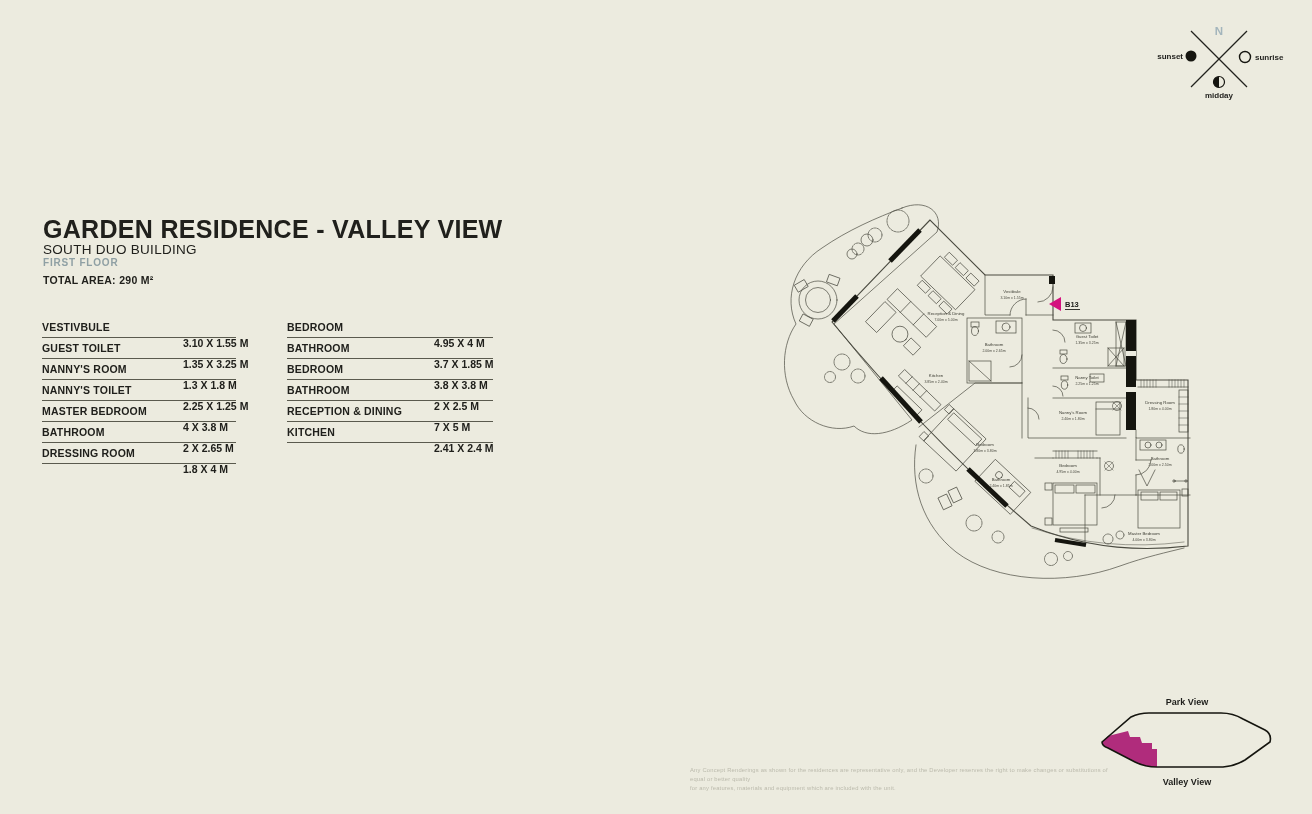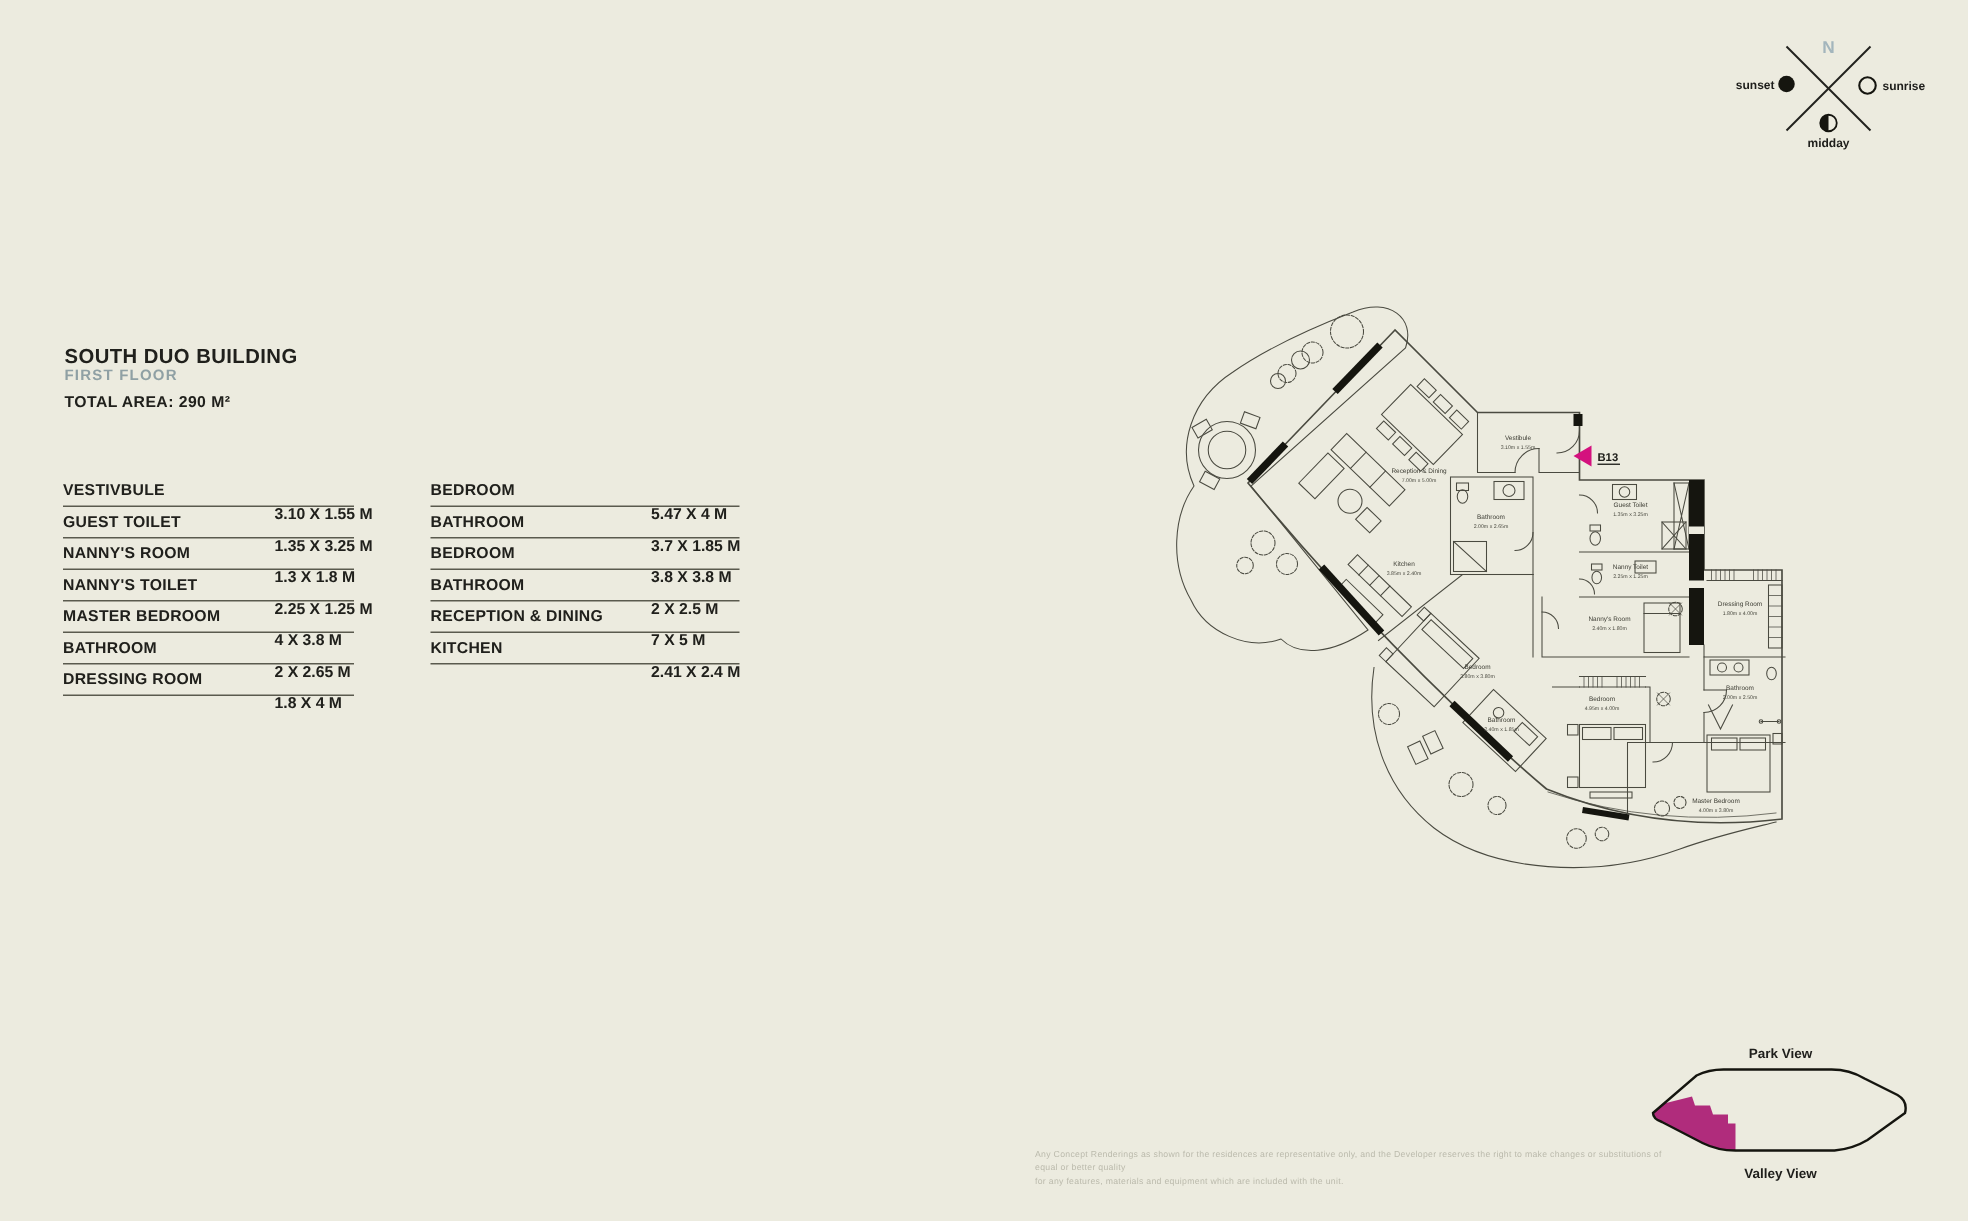--- a/index.html
+++ b/index.html
@@ -1,21 +1,21 @@
 <!DOCTYPE html>
 <html><head>
 <meta charset="utf-8">
 <style>
   html,body{margin:0;padding:0;background:#ECEBDF;}
   .page{position:relative;width:1312px;height:814px;background:#ECEBDF;overflow:hidden;
         font-family:"Liberation Sans",sans-serif;color:#20201C;}
   
   .header{position:absolute;left:43px;top:216px;}
   .title{font-size:25px;font-weight:bold;letter-spacing:.3px;line-height:26px;}
-  .subtitle{font-size:13.5px;font-weight:bold;letter-spacing:.3px;margin-top:14px;}
+  .subtitle{font-size:13.5px;font-weight:normal;letter-spacing:.3px;margin-top:0;}
   .floor-label{font-size:10px;font-weight:bold;letter-spacing:.8px;color:#8FA0A4;}
   .total-area{font-size:10.5px;font-weight:bold;letter-spacing:.3px;margin-top:6px;}
   
   .dimtable{position:absolute;top:317px;}
   .dimtable.left{left:42px;width:194px;}
   .dimtable.right{left:287px;width:206px;}
   .drow{position:relative;height:20px;border-bottom:1px solid #5A5A4E;}
   .rname{position:absolute;left:0;top:4px;font-size:10.5px;font-weight:bold;letter-spacing:.2px;white-space:nowrap;}
   .rdims{position:absolute;top:20px;font-size:10.5px;font-weight:bold;white-space:nowrap;}
   .dimtable.left .rdims{left:141px;}
@@ -33,20 +33,21 @@
   
   .disclaimer{position:absolute;left:690px;top:766px;width:420px;font-size:5.8px;
               line-height:9px;letter-spacing:.2px;color:#BBBAAC;}
 </style>
 </head>
 <body>
 
 <div class="page">
 
   <div class="header">
+    <div class="title">GARDEN RESIDENCE - VALLEY VIEW</div>
     <div class="subtitle">SOUTH DUO BUILDING</div>
     <div class="floor-label">FIRST FLOOR</div>
     <div class="total-area">TOTAL AREA: 290 M²</div>
   </div>
 
   <div class="dimtable left">
     <div class="drow">
         <span class="rname">VESTIVBULE</span>
         <span class="rdims">3.10 X 1.55 M</span>
       </div>
@@ -72,21 +73,21 @@
       </div>
     <div class="drow">
         <span class="rname">DRESSING ROOM</span>
         <span class="rdims">1.8 X 4 M</span>
       </div>
   </div>
 
   <div class="dimtable right">
     <div class="drow">
         <span class="rname">BEDROOM</span>
-        <span class="rdims">5.47 X 4 M</span>
+        <span class="rdims">4.95 X 4 M</span>
       </div>
     <div class="drow">
         <span class="rname">BATHROOM</span>
         <span class="rdims">3.7 X 1.85 M</span>
       </div>
     <div class="drow">
         <span class="rname">BEDROOM</span>
         <span class="rdims">3.8 X 3.8 M</span>
       </div>
     <div class="drow">

